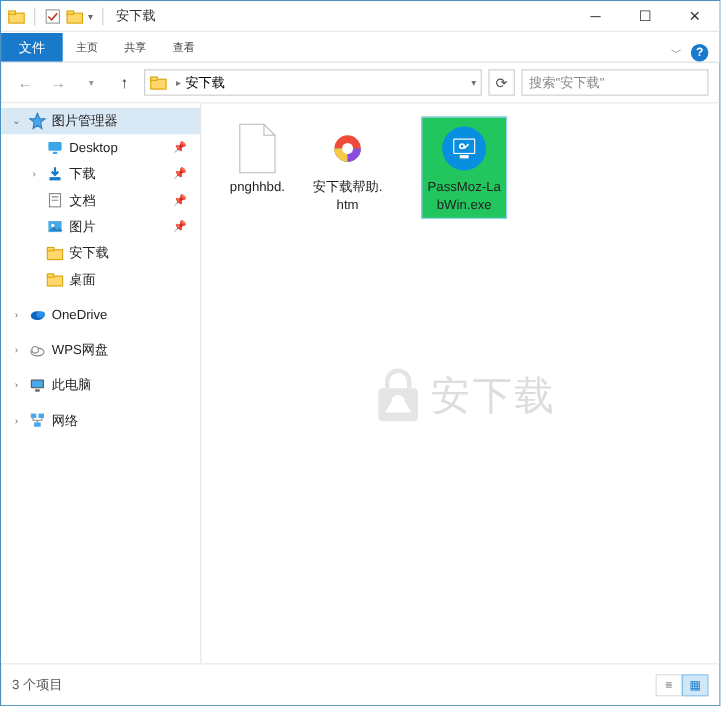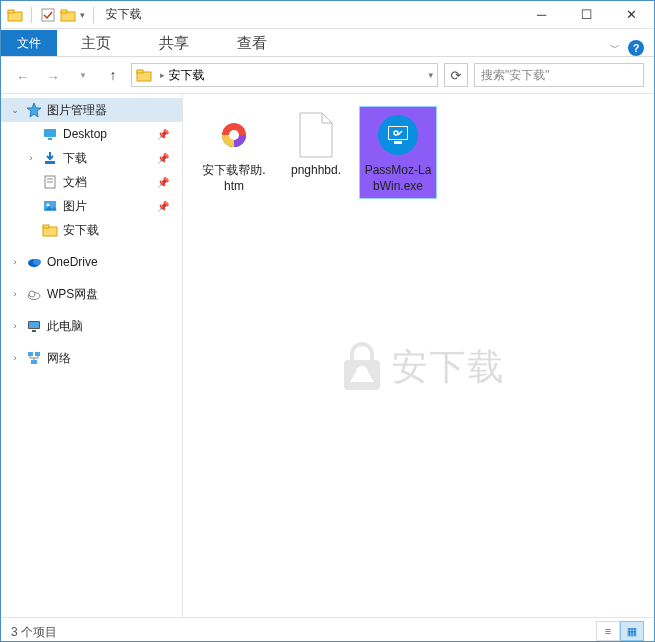--- a/index.html
+++ b/index.html
@@ -11,21 +11,21 @@
 .titlebar .qat { display: flex; gap: 4px; align-items: center; }
 .titlebar .qat .folder-icon { width: 16px; height: 16px; }
 .titlebar .divider { width: 1px; height: 16px; background: #d0d0d0; margin: 0 4px; }
 .titlebar .title { margin-left: 8px; font-size: 12px; color: #333; }
 .titlebar .win-controls { margin-left: auto; display: flex; }
 .titlebar .win-controls div { width: 45px; height: 28px; display: flex; align-items: center; justify-content: center; font-size: 13px; color: #333; }
 
 
 .ribbon { height: 28px; display: flex; align-items: flex-end; border-bottom: 1px solid #dcdcdc; background: #fff; }
 .ribbon .tab-file { background: #1979ca; color: #fff; padding: 0 16px; height: 26px; display: flex; align-items: center; font-size: 12px; }
-.ribbon .tab { padding: 0 24px; font-size: 15px; color: #444; height: 26px; display: flex; align-items: center; }
+.ribbon .tab { padding: 0 12px; font-size: 10px; color: #444; height: 26px; display: flex; align-items: center; }
 .ribbon .right { margin-left: auto; display: flex; align-items: center; gap: 8px; padding-right: 10px; }
 .ribbon .expand { color: #666; font-size: 10px; }
 .ribbon .help-circle { width: 16px; height: 16px; border-radius: 50%; background: #1979ca; color: #fff; display: flex; align-items: center; justify-content: center; font-size: 11px; font-weight: bold; }
 
 
 .navbar { height: 36px; display: flex; align-items: center; padding: 4px 10px; gap: 6px; }
 .navbar .nav-btn { width: 24px; height: 24px; display: flex; align-items: center; justify-content: center; color: #999; font-size: 14px; }
 .navbar .nav-btn.enabled { color: #333; }
 .navbar .addr-box { flex: 1; border: 1px solid #ccc; height: 24px; display: flex; align-items: center; padding: 0 4px; font-size: 12px; }
 .navbar .addr-box .folder-small { width: 16px; height: 16px; margin-right: 4px; }
@@ -39,32 +39,32 @@
 .tree-item { display: flex; align-items: center; height: 24px; font-size: 12px; color: #222; padding-left: 8px; gap: 4px; }
 .tree-item .expand-arrow { width: 12px; font-size: 9px; color: #666; text-align: center; }
 .tree-item .spacer { width: 12px; }
 .tree-item .icon-slot { width: 18px; display: flex; align-items: center; justify-content: center; }
 .tree-item.sel { background: #d9e8f5; }
 .tree-item .pin { margin-left: auto; margin-right: 12px; color: #888; font-size: 10px; }
 .tree-group { margin-bottom: 8px; }
 
 .main { flex: 1; padding: 12px 12px; position: relative; display: flex; align-content: flex-start; flex-wrap: wrap; gap: 8px 4px; }
 .file-item { width: 78px; display: flex; flex-direction: column; align-items: center; text-align: center; font-size: 12px; color: #222; padding: 4px; border: 1px solid transparent; }
-.file-item.sel { background: #8b5cf6; border: 1px solid #99d1ff; }
+.file-item.sel { background: #22c55e; border: 1px solid #99d1ff; margin-left: 24px; }
 .file-item .thumb { width: 48px; height: 48px; margin-bottom: 4px; display: flex; align-items: center; justify-content: center; }
 .file-item .label { line-height: 1.3; word-break: break-all; }
 
 
 .watermark { position: absolute; left: 50%; top: 50%; transform: translate(-50%, -30%); color: #ddd; text-align: center; pointer-events: none; }
 .watermark .text-block { display: inline-block; vertical-align: middle; text-align: left; }
 .watermark .cn { font-size: 36px; font-weight: 500; letter-spacing: 2px; }
 .watermark .en { font-size: 18px; letter-spacing: 2px; }
 
 
-.statusbar { height: 24px; border-top: 1px solid #e5e5e5; display: flex; align-items: flex-end; padding: 0 10px; font-size: 12px; color: #555; }
+.statusbar { height: 38px; border-top: 1px solid #e5e5e5; display: flex; align-items: center; padding: 0 10px; font-size: 12px; color: #555; }
 .statusbar .view-btns { margin-left: auto; display: flex; }
 .statusbar .view-btns div { width: 24px; height: 20px; border: 1px solid #dcdcdc; display: flex; align-items: center; justify-content: center; font-size: 11px; color: #666; }
 .statusbar .view-btns div.active { background: #d0e7f7; border-color: #8cc4e8; color: #1979ca; }
 
 
 svg { display: block; }
 </style>
 </head>
 <body>
 
@@ -202,20 +202,31 @@
           <span class="spacer"></span>
             <span class="spacer"></span>
           <span class="icon-slot">
               <svg width="16" height="16" viewBox="0 0 16 16">
                 <rect x="1" y="5" width="14" height="9" fill="#ffd76b" stroke="#d9a400"></rect>
                 <rect x="1" y="3" width="6" height="3" fill="#ffd76b" stroke="#d9a400"></rect>
               </svg>
             </span>
           <span>安下载</span>
         </div>
+        <div class="tree-item">
+          <span class="spacer"></span>
+            <span class="spacer"></span>
+          <span class="icon-slot">
+              <svg width="16" height="16" viewBox="0 0 16 16">
+                <rect x="1" y="5" width="14" height="9" fill="#ffd76b" stroke="#d9a400"></rect>
+                <rect x="1" y="3" width="6" height="3" fill="#ffd76b" stroke="#d9a400"></rect>
+              </svg>
+            </span>
+          <span>桌面</span>
+        </div>
       </div>
 
       <div class="tree-item">
         <span class="expand-arrow">›</span>
         <span class="icon-slot">
           <svg width="16" height="16" viewBox="0 0 16 16">
               <ellipse cx="8" cy="9" rx="6" ry="4" fill="#0a64c2"></ellipse>
               <ellipse cx="11" cy="8" rx="4" ry="3" fill="#2e8fe4"></ellipse>
             </svg>
         </span>
@@ -253,20 +264,30 @@
               <rect x="9" y="2" width="5" height="4" fill="#4aa8e8"></rect>
               <rect x="5" y="10" width="6" height="4" fill="#4aa8e8"></rect>
               <path d="M4 6 v2 h8 v-2 M8 8 v2" stroke="#888" fill="none"></path>
             </svg>
         </span>
         <span>网络</span>
       </div>
     </div>
 
     <div class="main">
+
+      <div class="file-item">
+        <div class="thumb">
+          <svg width="40" height="48" viewBox="0 0 40 48">
+              <path d="M4 2 h22 l10 10 v34 h-32 z" fill="#fff" stroke="#bbb"></path>
+              <path d="M26 2 v10 h10" fill="none" stroke="#bbb"></path>
+            </svg>
+        </div>
+        <div class="label">pnghhbd.</div>
+      </div>
 
       <div class="file-item">
         <div class="thumb">
           <svg width="44" height="44" viewBox="0 0 44 44">
               <circle cx="22" cy="22" r="12" fill="#f04a3a"></circle>
               <circle cx="22" cy="22" r="12" fill="#3ab54a" transform="rotate(90 22 22)" clip-path="url(#c1)"></circle>
               <defs>
                 <clipPath id="c1">
                   <rect x="22" y="0" width="22" height="44"></rect>
                 </clipPath>
@@ -282,30 +303,20 @@
                 <clipPath id="c3">
                   <rect x="22" y="22" width="22" height="22"></rect>
                 </clipPath>
               </defs>
               <circle cx="22" cy="22" r="5" fill="#fff"></circle>
             </svg>
         </div>
         <div class="label">安下载帮助.htm</div>
       </div>
 
-      <div class="file-item">
-        <div class="thumb">
-          <svg width="40" height="48" viewBox="0 0 40 48">
-              <path d="M4 2 h22 l10 10 v34 h-32 z" fill="#fff" stroke="#bbb"></path>
-              <path d="M26 2 v10 h10" fill="none" stroke="#bbb"></path>
-            </svg>
-        </div>
-        <div class="label">pnghhbd.</div>
-      </div>
-
       <div class="file-item sel">
         <div class="thumb">
           <svg width="44" height="44" viewBox="0 0 44 44">
               <circle cx="22" cy="22" r="20" fill="#0a8fe0"></circle>
               <rect x="12" y="13" width="20" height="14" rx="1" fill="#fff"></rect>
               <rect x="13" y="14" width="18" height="12" fill="#0a8fe0"></rect>
               <circle cx="20" cy="20" r="2" fill="none" stroke="#fff" stroke-width="1.5"></circle>
               <path d="M22 22 l4 -4" stroke="#fff" stroke-width="1.5"></path>
               <rect x="18" y="28" width="8" height="3" fill="#fff"></rect>
             </svg>

